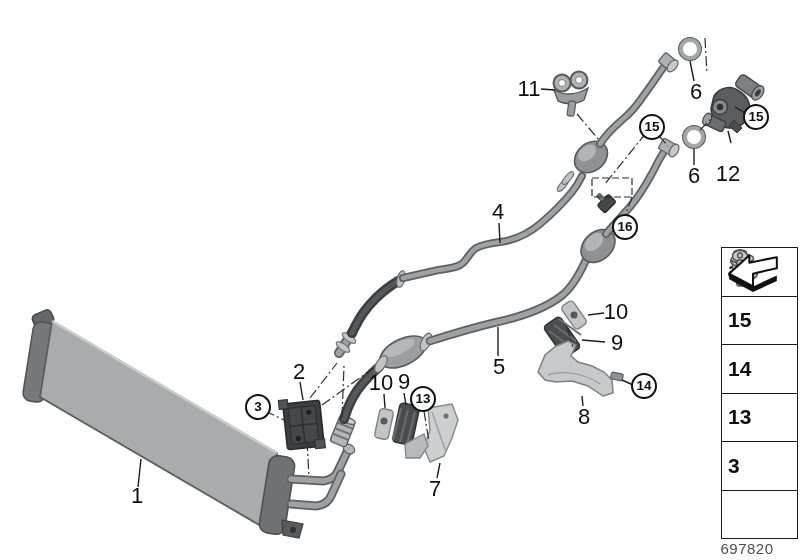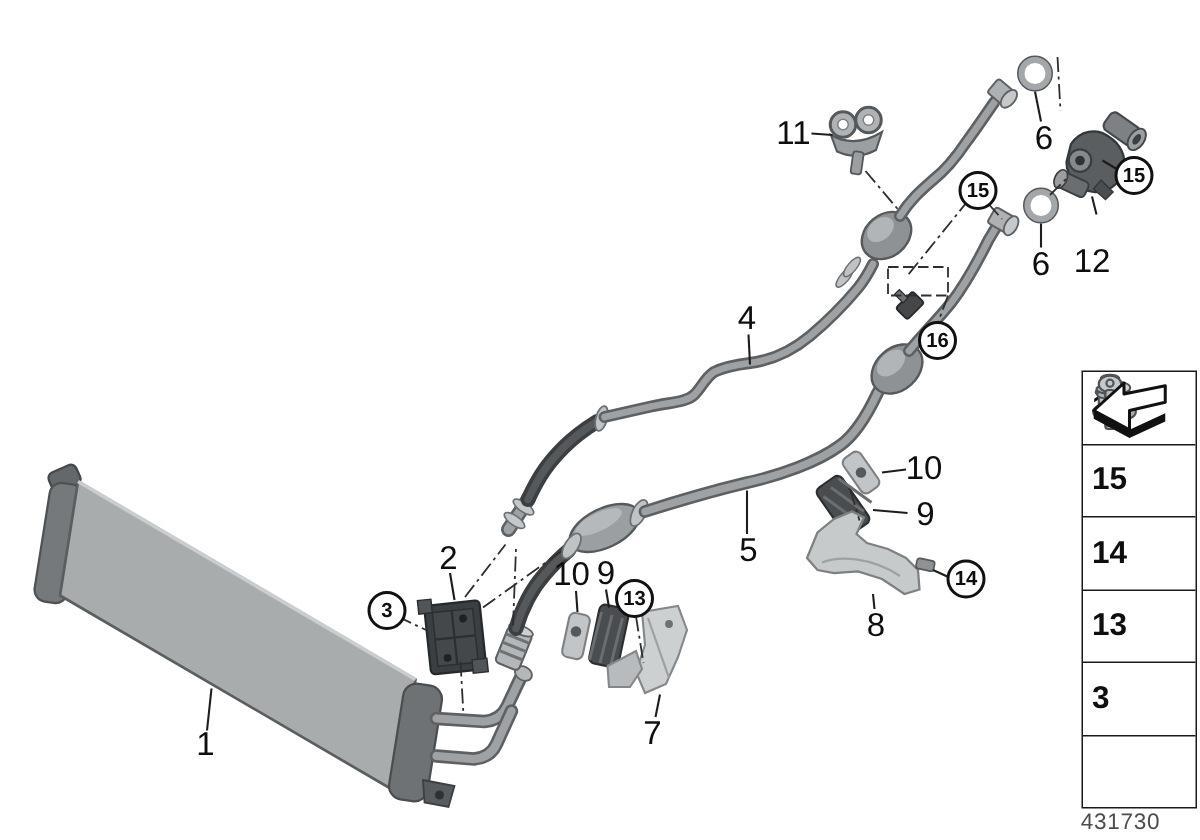--- a/index.html
+++ b/index.html
@@ -342,15 +342,15 @@
   <div class="leg-row" style="justify-content:center;">
     <span class="leg-ico">
       <svg width="62" height="44" viewBox="0 0 64 48">
         <polygon points="6,28 32,42 58,30 58,36 32,48 6,34" fill="#111111"></polygon>
         <polygon points="6,28 28,8 28,16 58,10 58,22 32,28 32,42" fill="#ffffff" stroke="#111111" stroke-width="2.2" stroke-linejoin="round"></polygon>
       </svg>
     </span>
   </div>
 </div>
 
-<div class="docnum">431730</div>
+<div class="docnum">697820</div>
 
 </div>
 
 </body></html>

